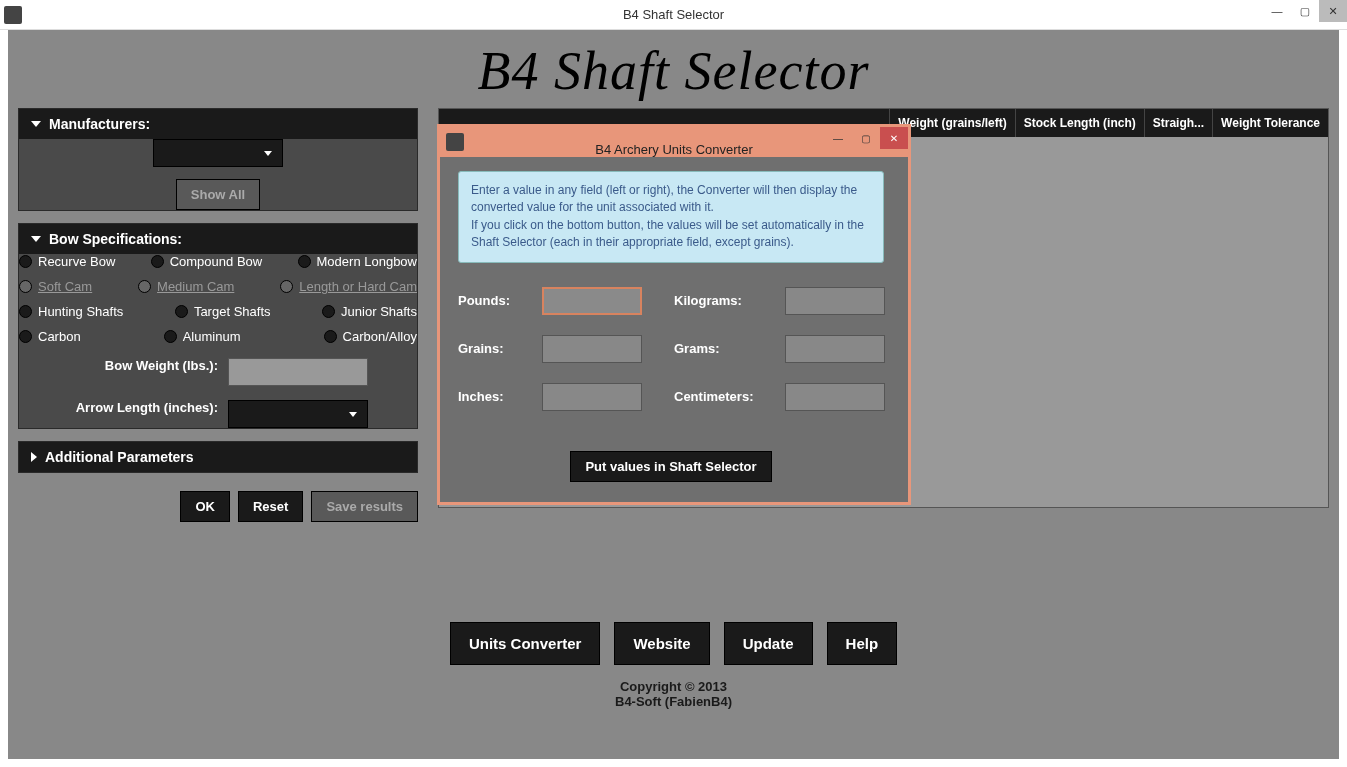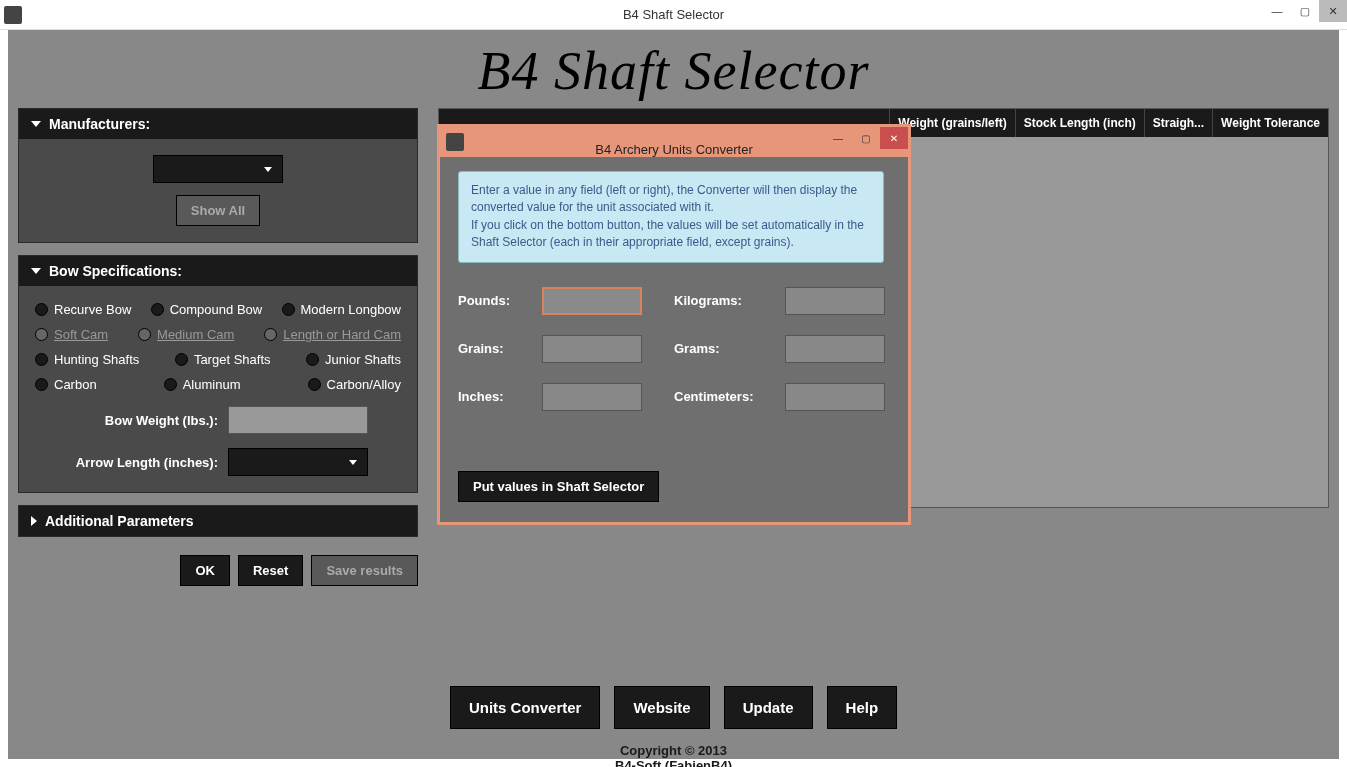--- a/index.html
+++ b/index.html
@@ -18,37 +18,37 @@
 
   .layout { display: flex; gap: 20px; position: relative; }
   .leftcol { width: 400px; display: flex; flex-direction: column; gap: 12px; }
   .rightcol { flex: 1; }
 
   .panel { background: #4a4a4a; border: 1px solid #2a2a2a; }
   .panel-header { background: #1a1a1a; color: #fff; font-weight: bold; font-size: 14px; padding: 7px 12px; display: flex; align-items: center; gap: 8px; cursor: pointer; }
   .tri { display: inline-block; width: 0; height: 0; }
   .tri.down { border-left: 5px solid transparent; border-right: 5px solid transparent; border-top: 6px solid #fff; }
   .tri.right { border-top: 5px solid transparent; border-bottom: 5px solid transparent; border-left: 6px solid #fff; }
-  .panel-body { padding: 16px; color: #fff; }
+  .panel-body { color: #fff; }
 
   .combo { background: #1a1a1a; color: #fff; border: 1px solid #000; height: 28px; width: 130px; display: inline-flex; align-items: center; justify-content: flex-end; padding: 0 10px; font-size: 12px; cursor: pointer; }
   .combo-wide { width: 140px; }
   .combo .caret { border-left: 4px solid transparent; border-right: 4px solid transparent; border-top: 5px solid #fff; }
 
   .btn { background: #1a1a1a; color: #fff; border: 1px solid #000; padding: 7px 14px; font-size: 13px; font-weight: bold; cursor: pointer; display: inline-block; }
   .btn.gray { background: #595959; color: #aaa; }
   .btn.lg { padding: 12px 18px; font-size: 15px; }
 
   .radio-row { display: flex; flex-wrap: wrap; gap: 4px 14px; justify-content: space-between; margin-bottom: 10px; font-size: 13px; }
   .radio-item { display: flex; align-items: center; gap: 6px; color: #fff; cursor: pointer; }
   .radio-item.disabled { color: #999; text-decoration: underline; }
   .radio-dot { width: 13px; height: 13px; border-radius: 50%; background: #1a1a1a; border: 1px solid #000; flex-shrink: 0; }
   .radio-item.disabled .radio-dot { background: #666; }
 
-  .form-row { display: flex; align-items: center; justify-content: center; gap: 10px; margin-top: 14px; font-size: 13px; font-weight: bold; color: #fff; }
+  .form-row { display: flex; justify-content: center; gap: 10px; margin-top: 14px; font-size: 13px; font-weight: bold; color: #fff; }
   .form-row label { width: 150px; text-align: right; }
   .text-input { background: #999; border: 1px solid #555; height: 28px; width: 140px; padding: 0 6px; color: #222; }
 
   .action-row { display: flex; gap: 8px; justify-content: flex-end; margin-top: 6px; }
 
   .table-wrap { background: #999; border: 1px solid #555; min-height: 400px; position: relative; }
   .table-head { display: flex; background: #1a1a1a; color: #fff; font-size: 12px; font-weight: bold; }
   .th { padding: 7px 8px; border-right: 1px solid #444; white-space: nowrap; overflow: hidden; }
   .table-empty { text-align: center; color: #333; font-size: 14px; padding-top: 180px; }
 
@@ -61,21 +61,21 @@
   .modal-title .titlebar-icon { position: absolute; left: 6px; top: 6px; }
   .modal-btns { position: absolute; right: 0; top: 0; display: flex; }
   .modal-btn { width: 28px; height: 22px; display: flex; align-items: center; justify-content: center; font-size: 10px; color: #333; cursor: pointer; }
   .modal-btn.close { background: #c94f4f; color: #fff; }
   .modal-body { background: #6f6f6f; padding: 14px 24px 20px 18px; }
   .info-box { background: #c8e8f4; border: 1px solid #8bb; border-radius: 3px; padding: 10px 12px; font-size: 12px; color: #3a5a8a; line-height: 1.45; }
   .conv-grid { margin-top: 24px; display: grid; grid-template-columns: auto 100px auto 100px; gap: 20px 32px; align-items: center; font-size: 13px; color: #fff; font-weight: bold; }
   .conv-grid label { text-align: left; }
   .conv-input { background: #888; border: 1px solid #555; height: 28px; width: 100px; padding: 0 5px; }
   .conv-input.focus { border: 2px solid #d8835f; background: #8a8a8a; }
-  .modal-action { margin-top: 60px; }
+  .modal-action { text-align: center; margin-top: 40px; }
 </style>
 </head>
 <body>
 
 <div class="titlebar">
   <div class="titlebar-icon"></div>
   <div class="titlebar-title">B4 Shaft Selector</div>
   <div class="winbtns">
     <div class="winbtn">—</div>
     <div class="winbtn">▢</div>

